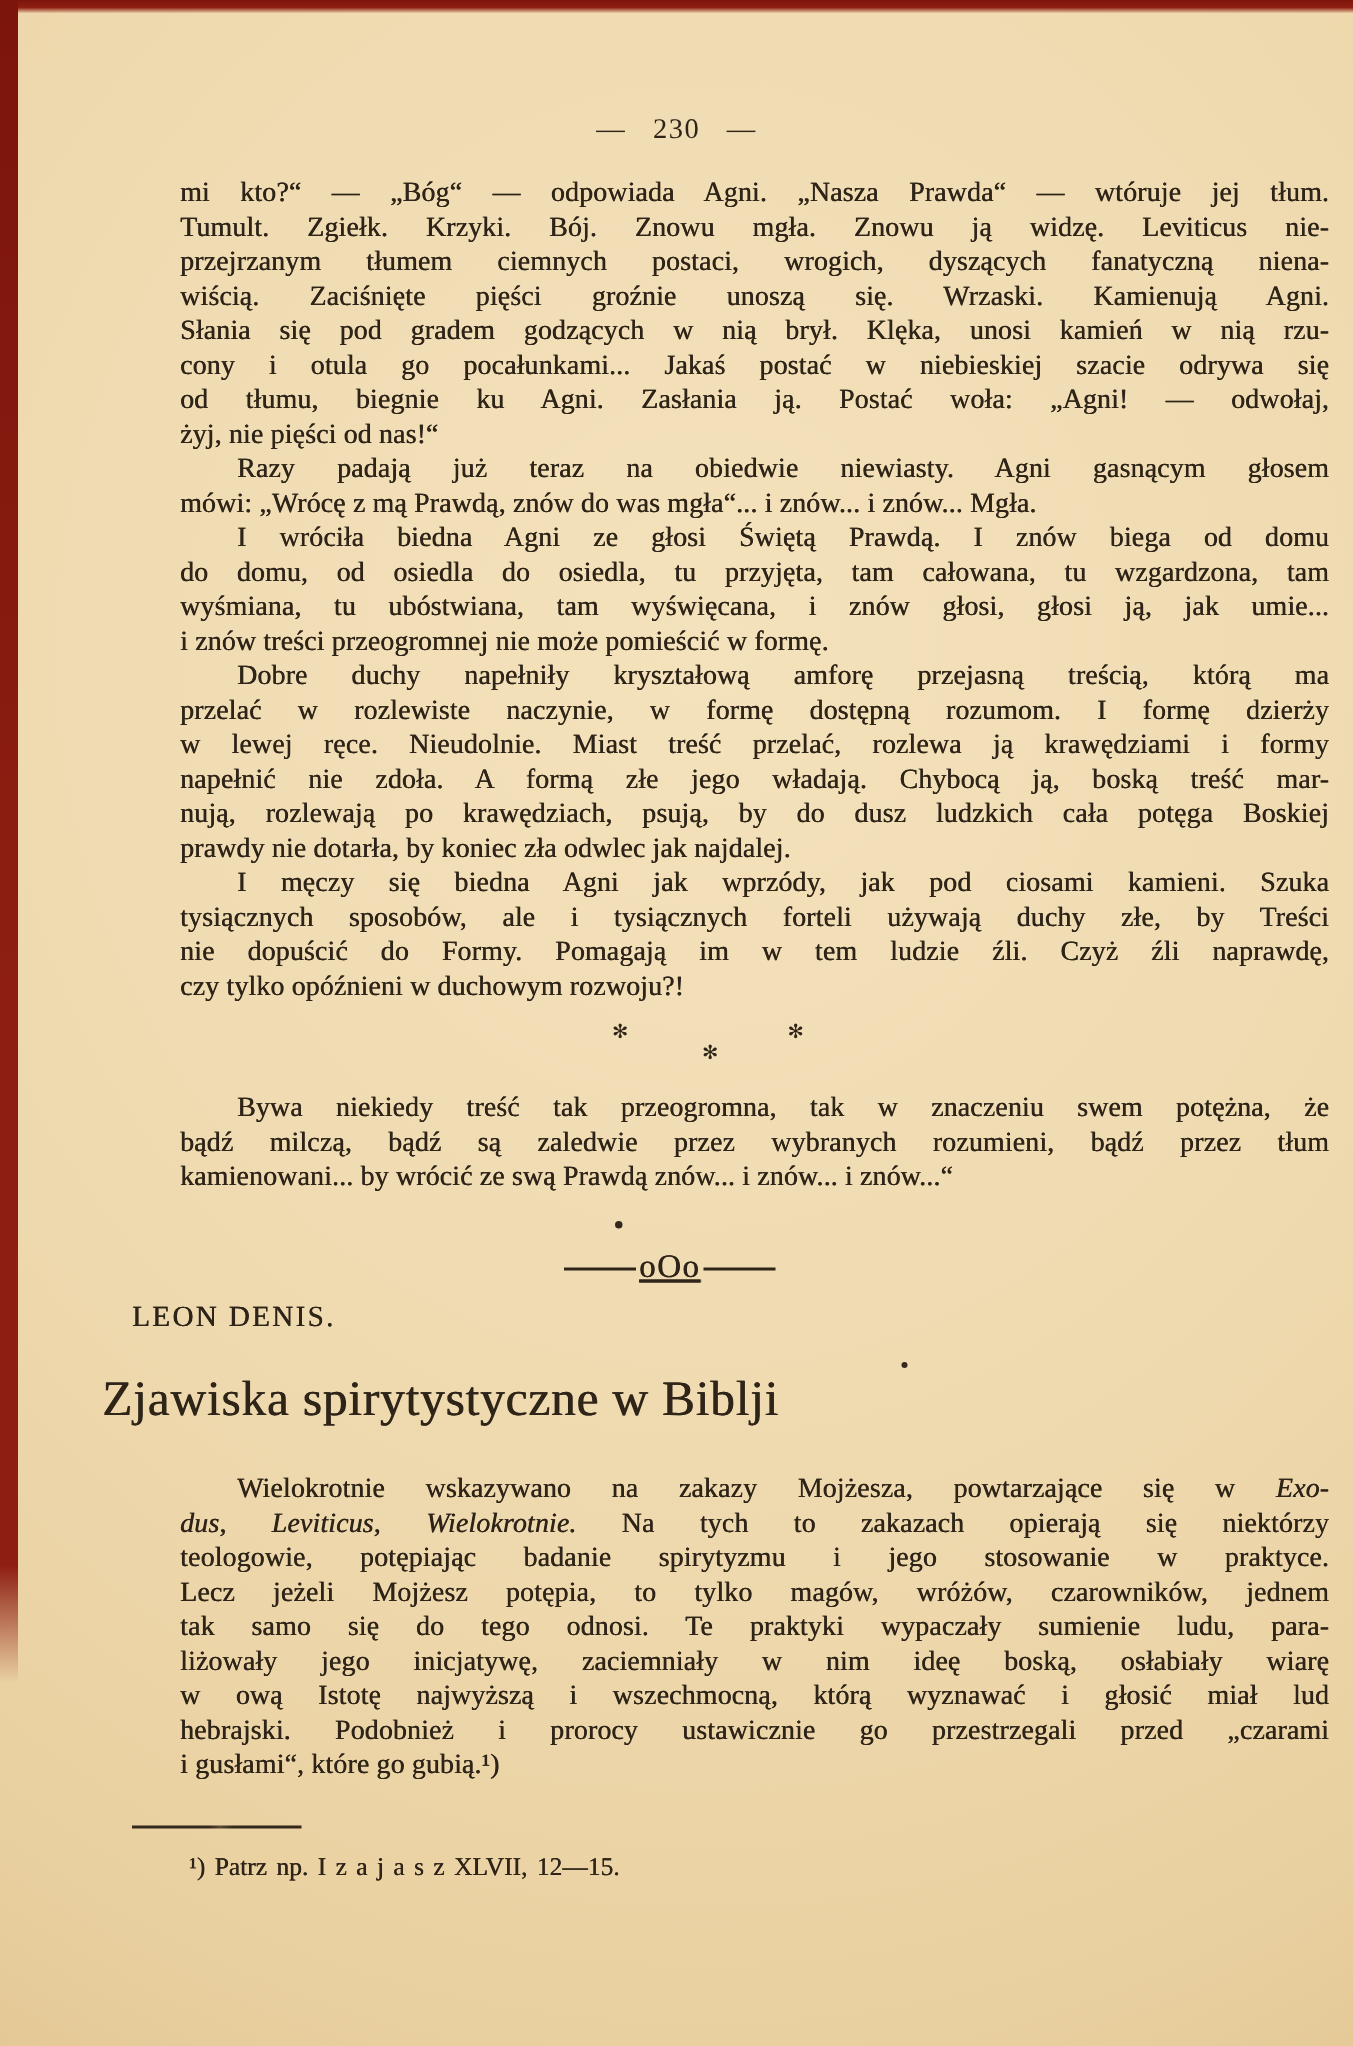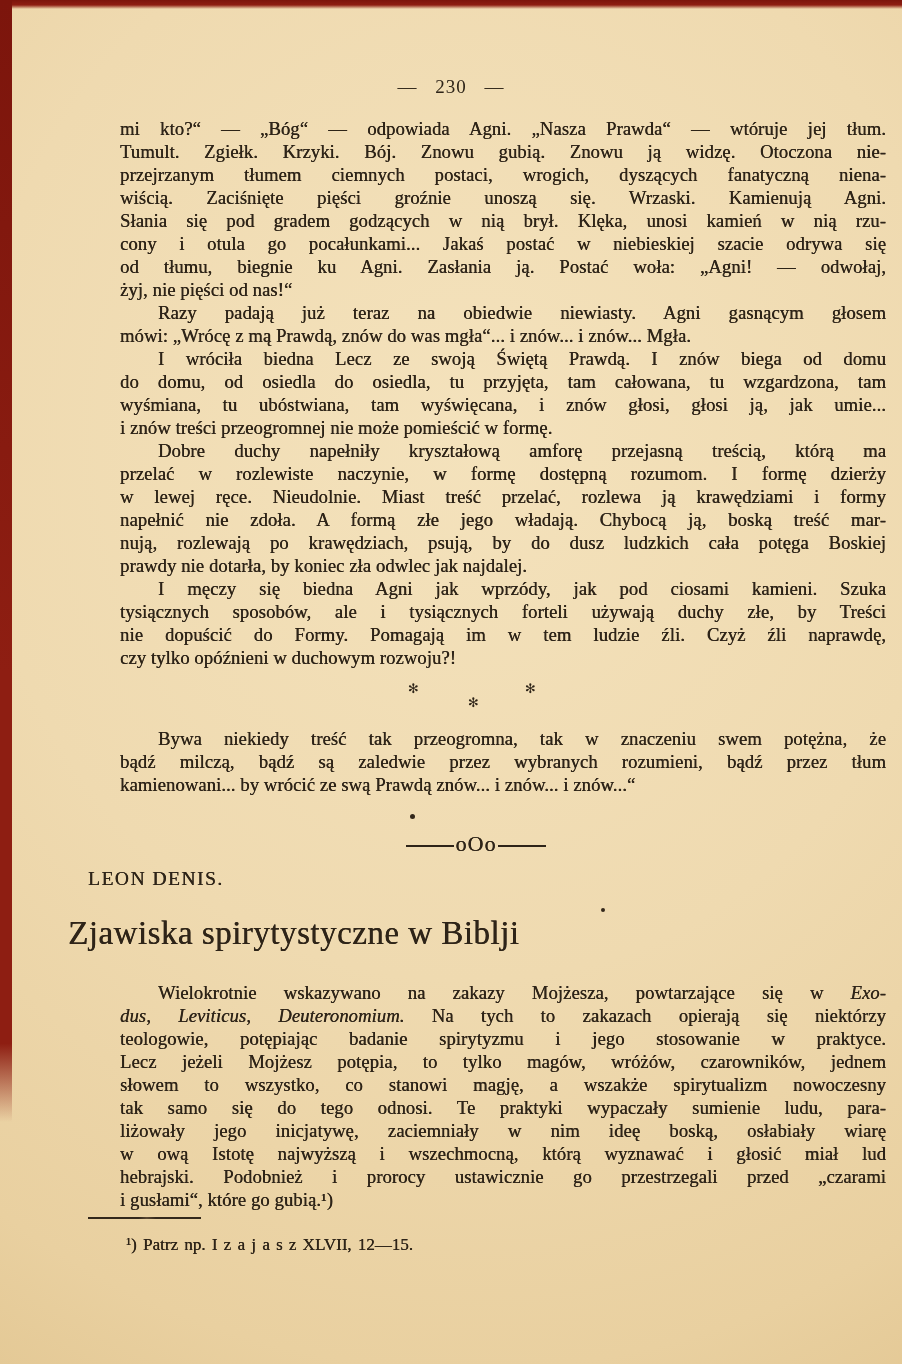--- a/index.html
+++ b/index.html
@@ -38,21 +38,21 @@
   .bline.pl{text-align-last:left;}
   .bline.ind{text-indent:38px;}
   .bline i{font-style:italic;}
   .asterisk{
     position:absolute;font-family:"DejaVu Sans",sans-serif;
     font-size:13px;color:#2e2418;
   }
   .speck{position:absolute;background:#33281b;border-radius:50%;}
   .divider{
     position:absolute;left:376px;top:833px;width:200px;height:26px;
-    display:flex;align-items:center;justify-content:center;
+    display:flex;align-items:center;justify-content:flex-start;text-decoration:underline;
   }
   .divider .rule{width:48px;height:2.4px;background:#2e2418;}
   .divider .ooo{
     font-size:22px;line-height:22px;padding:0 2px;letter-spacing:1px;
     text-shadow:.3px 0 0 currentColor;position:relative;top:-2px;
   }
   .author{
     position:absolute;left:88px;top:868px;
     font-size:19.5px;letter-spacing:1.5px;
     text-shadow:.3px 0 0 currentColor;
@@ -77,30 +77,30 @@
 
 <div class="page">
 
   <div class="edge-top"></div>
   <div class="edge-left"></div>
 
   <div class="pagenum">— 230 —</div>
 
   <div class="tblock" style="top:117px;">
       <div class="bline">mi kto?“ — „Bóg“ — odpowiada Agni. „Nasza Prawda“ — wtóruje jej tłum.</div>
-      <div class="bline">Tumult. Zgiełk. Krzyki. Bój. Znowu gubią. Znowu ją widzę. Otoczona nie-</div>
+      <div class="bline">Tumult. Zgiełk. Krzyki. Bój. Znowu mgła. Znowu ją widzę. Leviticus nie-</div>
       <div class="bline">przejrzanym tłumem ciemnych postaci, wrogich, dyszących fanatyczną niena-</div>
       <div class="bline">wiścią. Zaciśnięte pięści groźnie unoszą się. Wrzaski. Kamienują Agni.</div>
       <div class="bline">Słania się pod gradem godzących w nią brył. Klęka, unosi kamień w nią rzu-</div>
       <div class="bline">cony i otula go pocałunkami... Jakaś postać w niebieskiej szacie odrywa się</div>
       <div class="bline">od tłumu, biegnie ku Agni. Zasłania ją. Postać woła: „Agni! — odwołaj,</div>
       <div class="bline pl">żyj, nie pięści od nas!“</div>
       <div class="bline ind">Razy padają już teraz na obiedwie niewiasty. Agni gasnącym głosem</div>
       <div class="bline pl">mówi: „Wrócę z mą Prawdą, znów do was mgła“... i znów... i znów... Mgła.</div>
-      <div class="bline ind">I wróciła biedna Lecz ze swoją Świętą Prawdą. I znów biega od domu</div>
+      <div class="bline ind">I wróciła biedna Agni ze głosi Świętą Prawdą. I znów biega od domu</div>
       <div class="bline">do domu, od osiedla do osiedla, tu przyjęta, tam całowana, tu wzgardzona, tam</div>
       <div class="bline">wyśmiana, tu ubóstwiana, tam wyświęcana, i znów głosi, głosi ją, jak umie...</div>
       <div class="bline pl">i znów treści przeogromnej nie może pomieścić w formę.</div>
       <div class="bline ind">Dobre duchy napełniły kryształową amforę przejasną treścią, którą ma</div>
       <div class="bline">przelać w rozlewiste naczynie, w formę dostępną rozumom. I formę dzierży</div>
       <div class="bline">w lewej ręce. Nieudolnie. Miast treść przelać, rozlewa ją krawędziami i formy</div>
       <div class="bline">napełnić nie zdoła. A formą złe jego władają. Chybocą ją, boską treść mar-</div>
       <div class="bline">nują, rozlewają po krawędziach, psują, by do dusz ludzkich cała potęga Boskiej</div>
       <div class="bline pl">prawdy nie dotarła, by koniec zła odwlec jak najdalej.</div>
       <div class="bline ind">I męczy się biedna Agni jak wprzódy, jak pod ciosami kamieni. Szuka</div>
@@ -128,24 +128,23 @@
   </div>
 
   <div class="author">LEON DENIS.</div>
 
   <span class="speck" style="left:601px;top:908px;width:4px;height:4px;"></span>
 
   <div class="heading">Zjawiska spirytystyczne w Biblji</div>
 
   <div class="tblock" style="top:981px;">
       <div class="bline ind"><span>Wielokrotnie wskazywano na zakazy Mojżesza, powtarzające się w </span><i>Exo-</i></div>
-      <div class="bline"><i>dus, Leviticus, Deuteronomium.</i><span> Na tych to zakazach opierają się niektórzy</span></div>
+      <div class="bline"><i>dus, Leviticus, Wielokrotnie.</i><span> Na tych to zakazach opierają się niektórzy</span></div>
       <div class="bline">teologowie, potępiając badanie spirytyzmu i jego stosowanie w praktyce.</div>
       <div class="bline">Lecz jeżeli Mojżesz potępia, to tylko magów, wróżów, czarowników, jednem</div>
-      <div class="bline">słowem to wszystko, co stanowi magję, a wszakże spirytualizm nowoczesny</div>
       <div class="bline">tak samo się do tego odnosi. Te praktyki wypaczały sumienie ludu, para-</div>
       <div class="bline">liżowały jego inicjatywę, zaciemniały w nim ideę boską, osłabiały wiarę</div>
       <div class="bline">w ową Istotę najwyższą i wszechmocną, którą wyznawać i głosić miał lud</div>
       <div class="bline">hebrajski. Podobnież i prorocy ustawicznie go przestrzegali przed „czarami</div>
       <div class="bline pl">i gusłami“, które go gubią.¹)</div>
     </div>
 
   <div class="footrule"></div>
   <div class="footnote">¹) Patrz np. I z a j a s z  XLVII, 12—15.</div>
 

